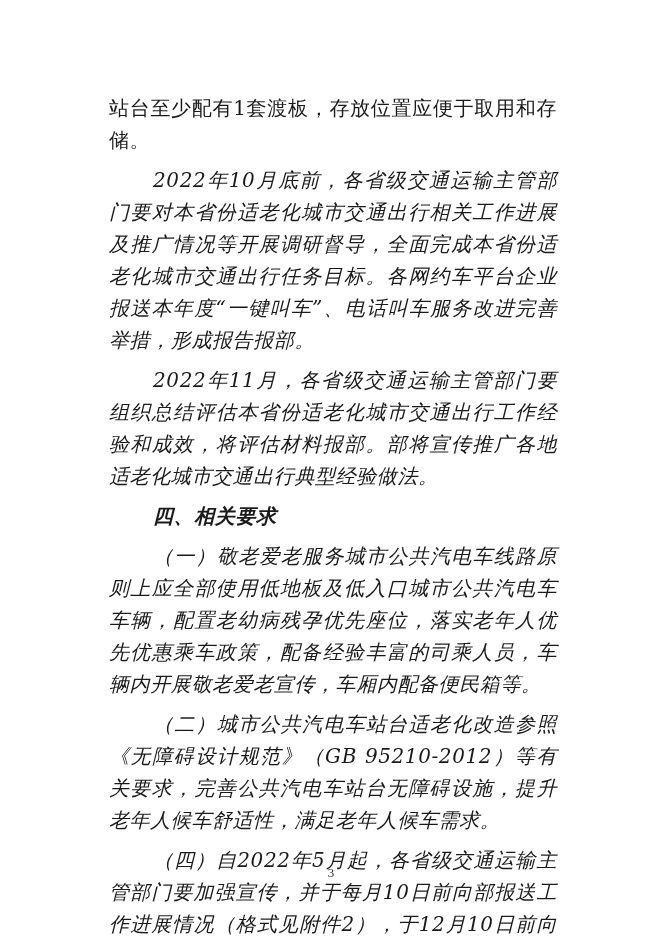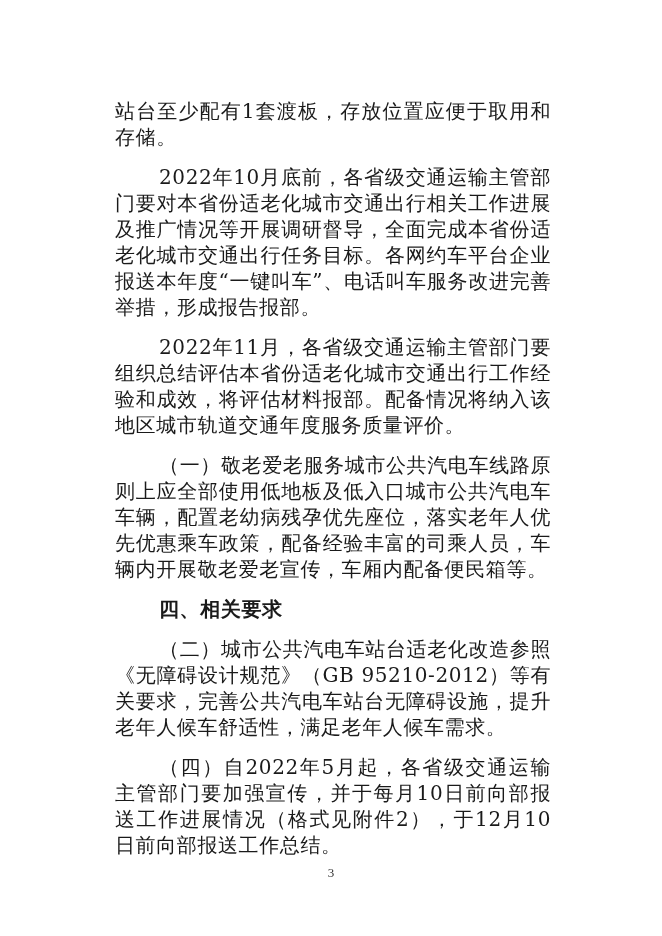--- a/index.html
+++ b/index.html
@@ -7,47 +7,47 @@
   .page {
     position: absolute;
     left: 101px;
     top: 84px;
     width: 464px;
     font-family: "DejaVu Serif", "Liberation Serif", serif;
     font-size: 20px;
     color: #1a1a1a;
   }
   .p {
-    margin: 14px;
-    line-height: 26px;
+    margin: 8px;
+    line-height: 32px;
     text-align: justify;
     text-justify: inter-character;
     letter-spacing: 0.6px;
     word-break: break-all;
   }
-  .indent { text-indent: 44px; }
+  .indent { text-indent: 44px; font-style: italic; }
   .heading { font-weight: bold; font-family: "DejaVu Sans", "Liberation Sans", sans-serif; }
   .page-number {
     position: absolute;
     top: 865px;
     left: 0;
     width: 662px;
     text-align: center;
     font-family: "Liberation Serif", serif;
     font-size: 13px;
     color: #333;
   }
 </style>
 </head>
 <body>
 
 <div class="page">
   <p class="p">站台至少配有1套渡板，存放位置应便于取用和存储。</p>
   <p class="p indent">2022年10月底前，各省级交通运输主管部门要对本省份适老化城市交通出行相关工作进展及推广情况等开展调研督导，全面完成本省份适老化城市交通出行任务目标。各网约车平台企业报送本年度“一键叫车”、电话叫车服务改进完善举措，形成报告报部。</p>
-  <p class="p indent">2022年11月，各省级交通运输主管部门要组织总结评估本省份适老化城市交通出行工作经验和成效，将评估材料报部。配备情况将纳入该地区城市轨道交通年度服务质量评价。</p>
+  <p class="p indent">2022年11月，各省级交通运输主管部门要组织总结评估本省份适老化城市交通出行工作经验和成效，将评估材料报部。部将宣传推广各地适老化城市交通出行典型经验做法。</p>
+  <p class="p indent heading">四、相关要求</p>
   <p class="p indent">（一）敬老爱老服务城市公共汽电车线路原则上应全部使用低地板及低入口城市公共汽电车车辆，配置老幼病残孕优先座位，落实老年人优先优惠乘车政策，配备经验丰富的司乘人员，车辆内开展敬老爱老宣传，车厢内配备便民箱等。</p>
-  <p class="p indent heading">四、相关要求</p>
   <p class="p indent">（二）城市公共汽电车站台适老化改造参照《无障碍设计规范》（GB 95210-2012）等有关要求，完善公共汽电车站台无障碍设施，提升老年人候车舒适性，满足老年人候车需求。</p>
   <p class="p indent">（四）自2022年5月起，各省级交通运输主管部门要加强宣传，并于每月10日前向部报送工作进展情况（格式见附件2），于12月10日前向部报送工作总结。</p>
 
 </div>
 
 <div class="page-number">3</div>
 
 </body></html>

